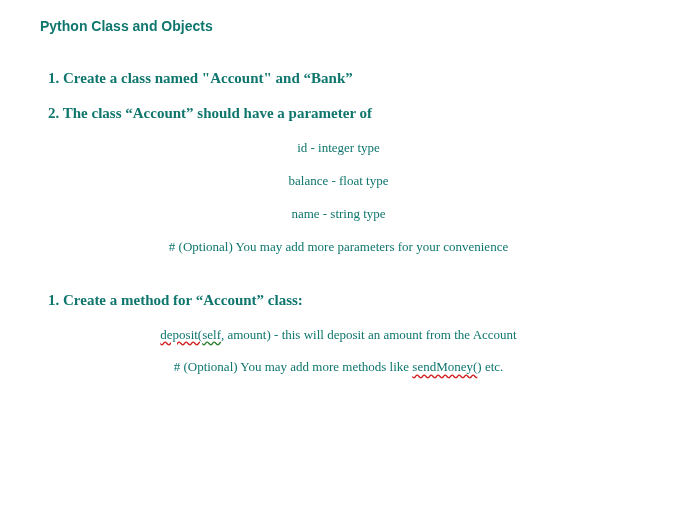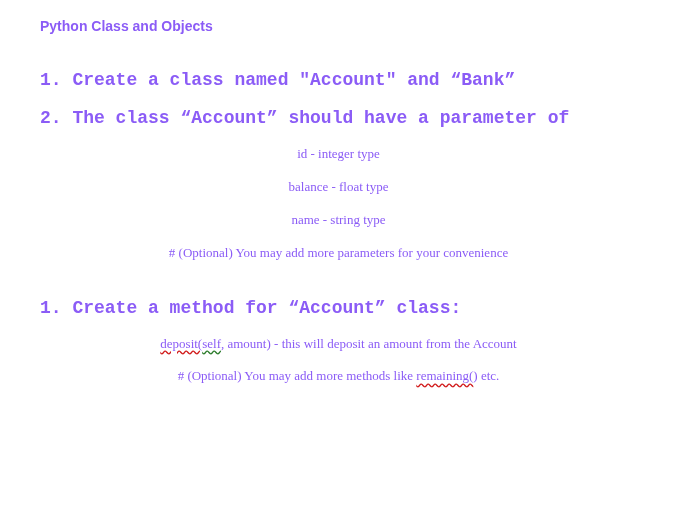--- a/index.html
+++ b/index.html
@@ -6,34 +6,35 @@
     margin: 0;
     padding: 0;
     background: #ffffff;
   }
   .page {
     width: 677px;
     height: 513px;
     box-sizing: border-box;
     padding: 18px 40px 18px 40px;
     font-family: Georgia, 'Times New Roman', serif;
-    color: #8b5cf6;
+    color: #0f766e;
     font-size: 14px;
   }
   .title {
     font-family: Verdana, Geneva, sans-serif;
     font-weight: bold;
     font-size: 14px;
     margin-bottom: 36px;
   }
   .bold-line {
-    font-family: Liberation Mono, monospace;
+    font-family: Liberation Serif, serif;
     font-weight: bold;
-    font-size: 18px;
+    font-size: 15px;
     margin-bottom: 18px;
+    margin-left: 8px;
   }
   .line {
     font-size: 13px;
     margin-bottom: 16px;
     line-height: 1.3;
     text-align: center;
   }
   .gap {
     height: 20px;
   }
@@ -70,16 +71,16 @@
 
   <div class="bold-line">1. Create a method for “Account” class:</div>
 
 
 
   <div class="line">
     <span class="spell-red">deposit(</span><span class="spell-green">self</span><span>, amount) - this will deposit an amount from the Account</span>
   </div>
 
   <div class="line">
-    <span># (Optional) You may add more methods like </span><span class="spell-red">remaining(</span><span>) etc.</span>
+    <span># (Optional) You may add more methods like </span><span class="spell-red">sendMoney(</span><span>) etc.</span>
   </div>
 
 </div>
 
 </body></html>

